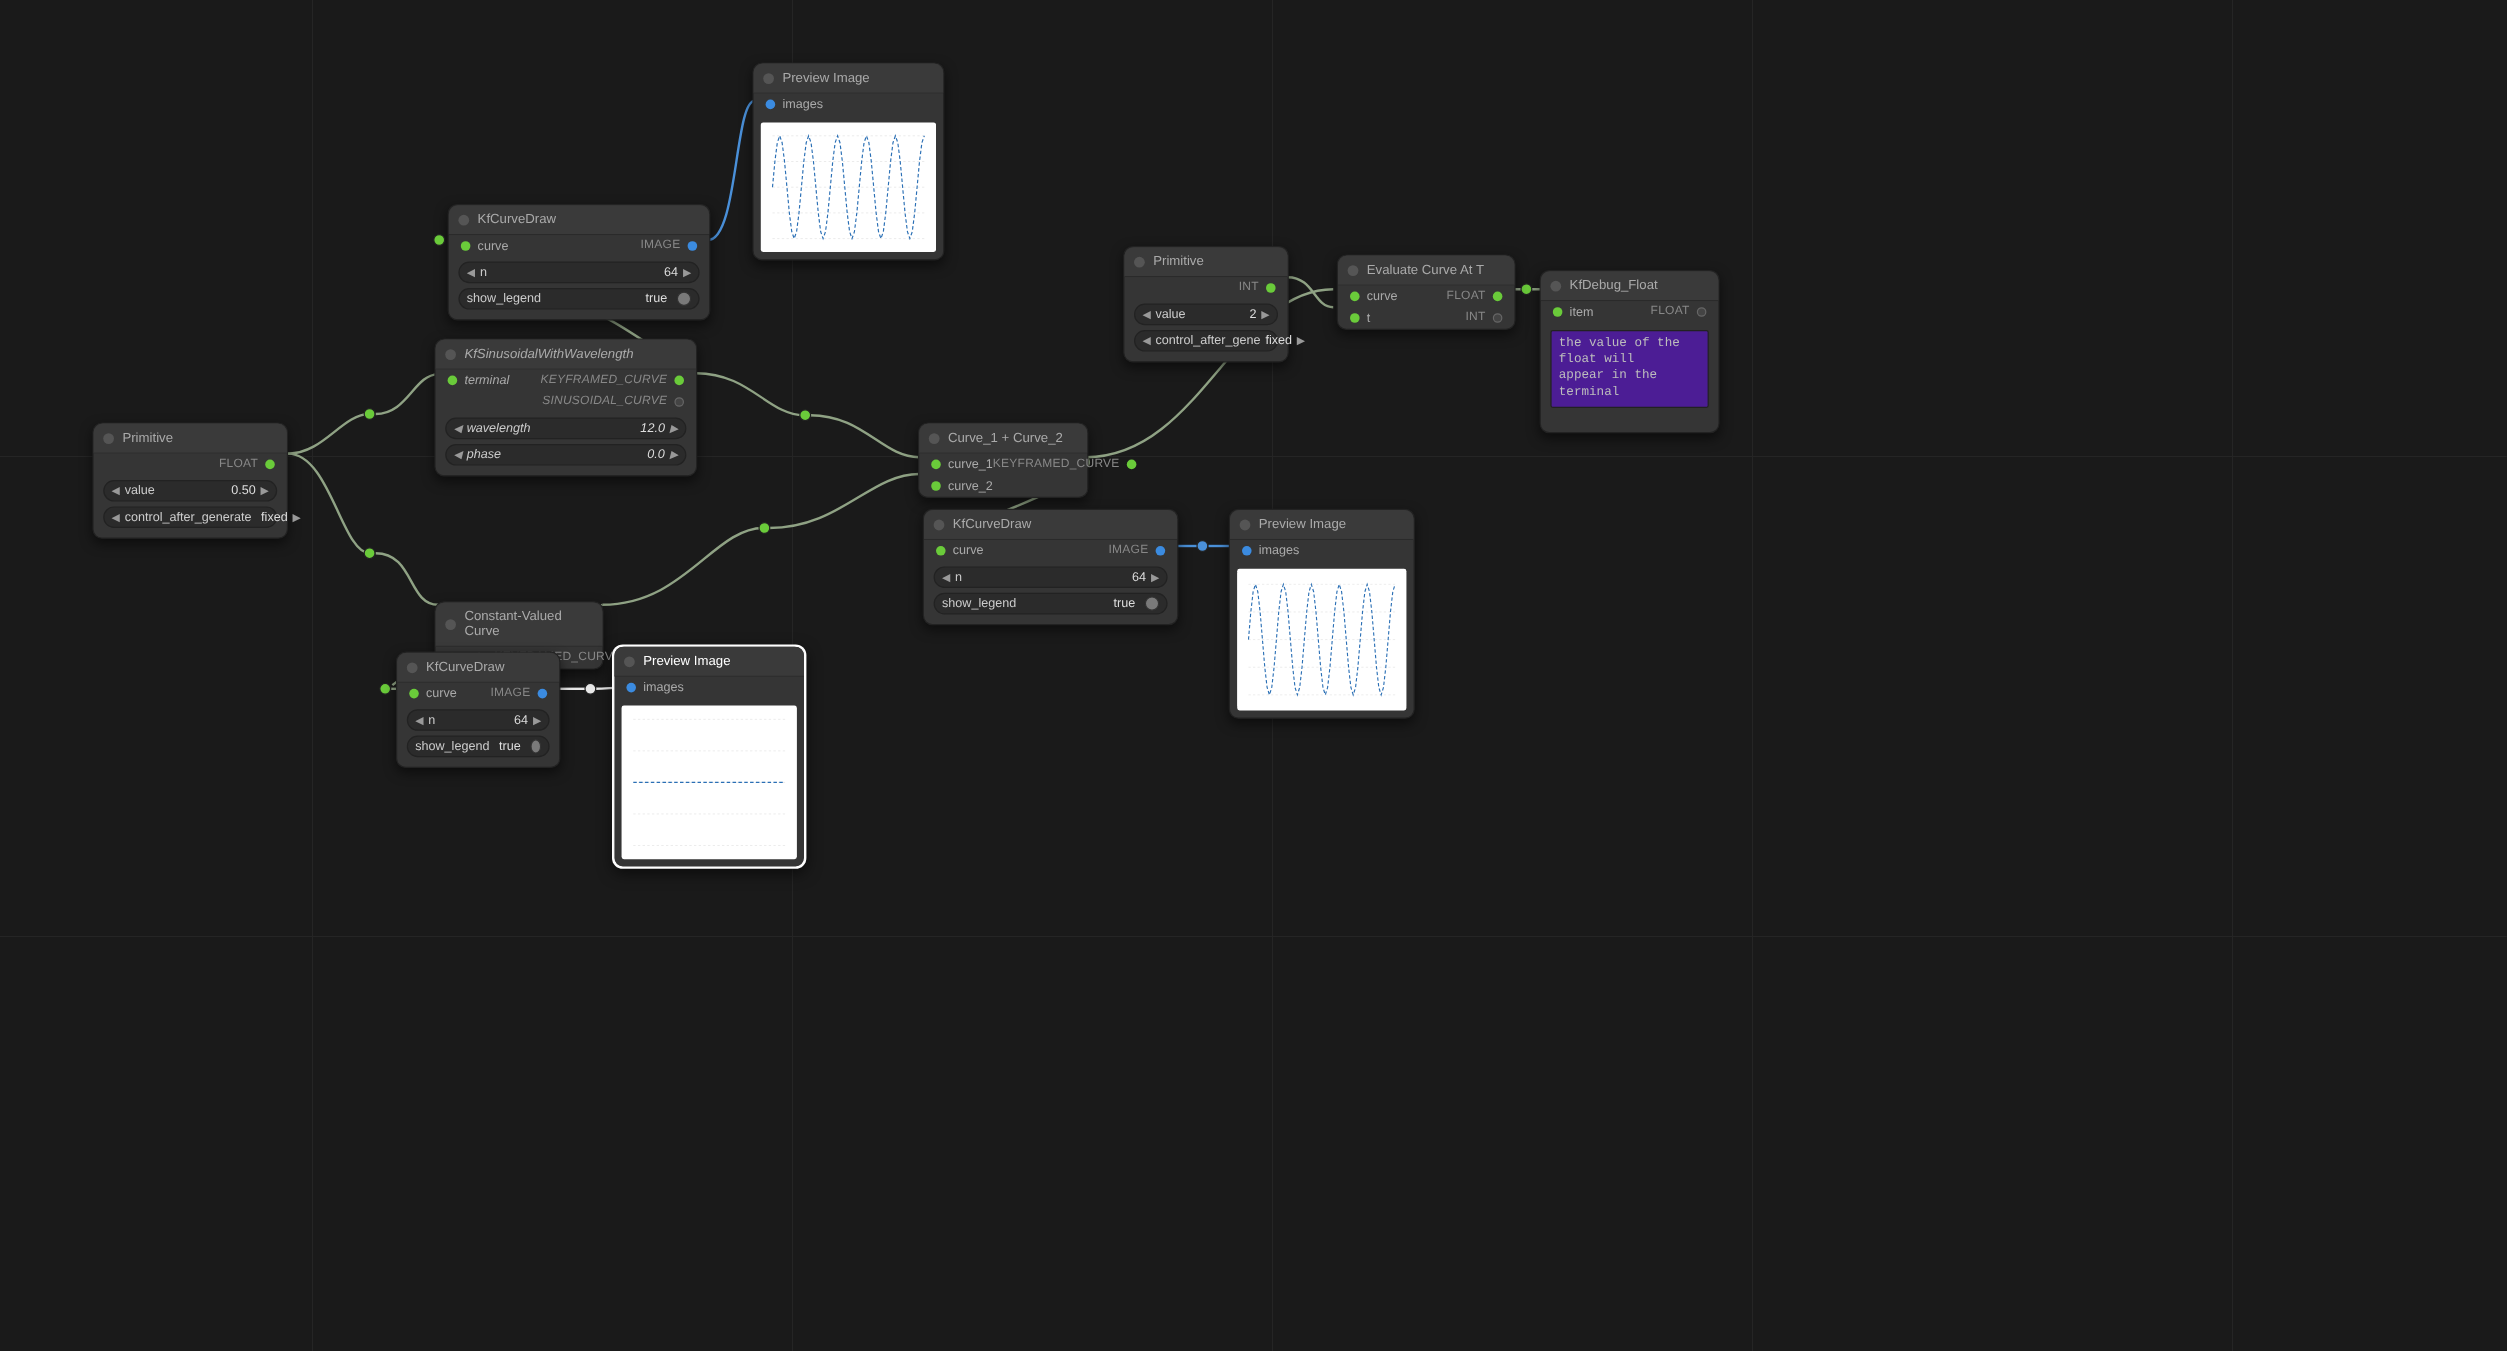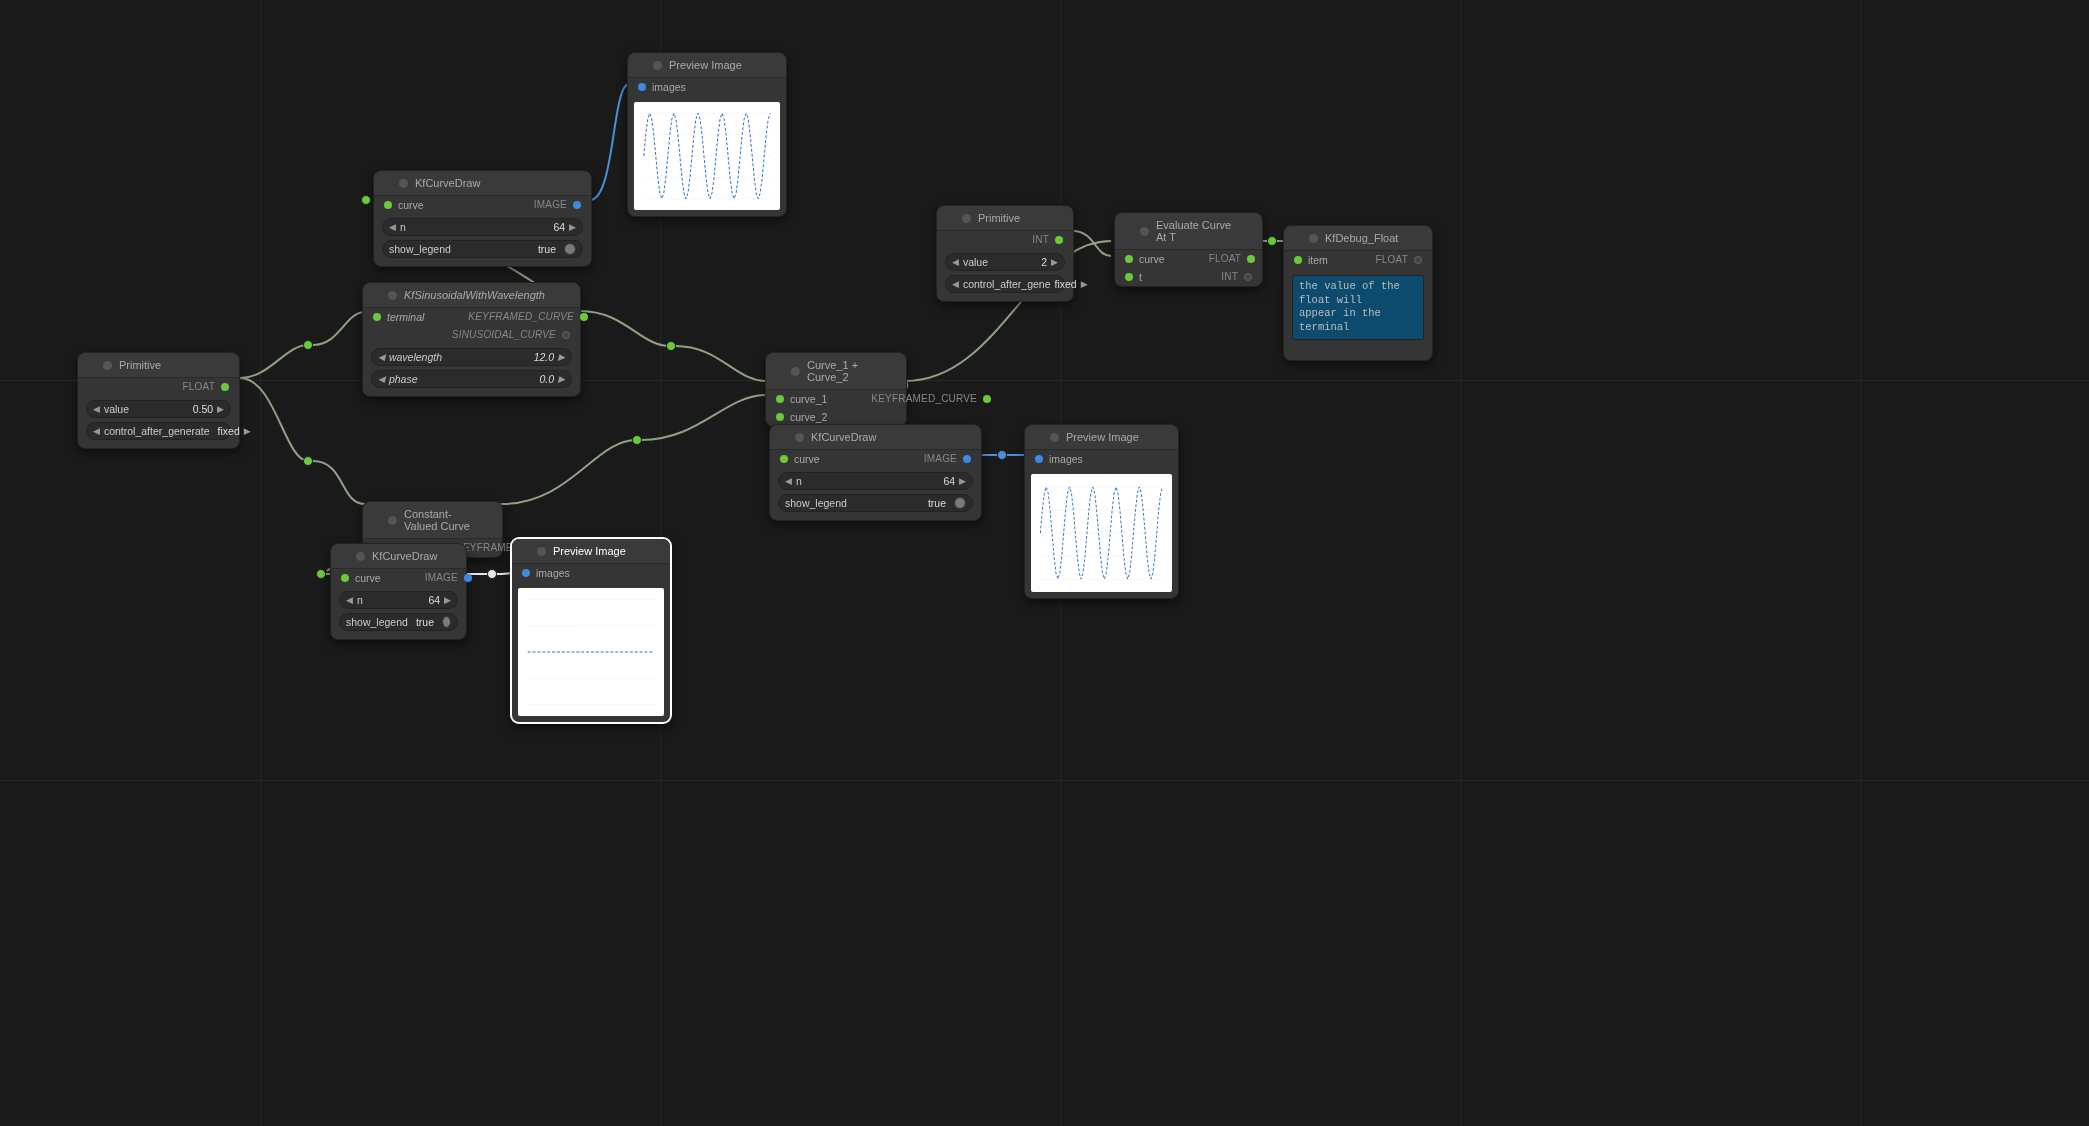--- a/index.html
+++ b/index.html
@@ -38,21 +38,21 @@
     overflow: visible;
   }
   .node.selected {
     border: 1px solid #fff;
     box-shadow: 0 0 0 1px #fff, 0 4px 12px rgba(0,0,0,.6);
   }
   .node-header {
     display: flex;
     align-items: center;
     gap: 7px;
-    padding: 6px 25px;
+    padding: 6px 8px;
     background: #3a3a3a;
     border-top-left-radius: 8px;
     border-top-right-radius: 8px;
     border-bottom: 1px solid #2a2a2a;
     cursor: move;
   }
   .node.selected .node-header { color: #fff; }
   .dot {
     width: 9px; height: 9px;
     border-radius: 50%;
@@ -76,21 +76,21 @@
   }
   .slot-row .out { margin-left: auto; }
   .port {
     width: 8px; height: 8px;
     border-radius: 50%;
     flex-shrink: 0;
   }
   .p-green { background: #6acb3a; }
   .p-blue  { background: #3b8be0; }
   .p-off   { background: #444; border: 1px solid #666; }
-  .type-lbl { font-size: 10px; color: #888; letter-spacing:.2px;margin-left:44px; }
+  .type-lbl { font-size: 10px; color: #888; letter-spacing:.2px; }
   .widgets { padding: 4px 8px 8px; display: flex; flex-direction: column; gap: 4px; }
   .widget {
     background: #2b2b2b;
     border: 1px solid #222;
     border-radius: 10px;
     height: 18px;
     display: flex;
     align-items: center;
     padding: 0 6px;
     font-size: 10.5px;
@@ -106,21 +106,21 @@
     background: #7a7a7a; border:1px solid #333;
     margin-left:4px;
   }
   .preview {
     margin: 6px;
     background: #fff;
     border-radius: 2px;
     overflow: hidden;
   }
   .debug-text {
-    background:#0c4a6e;
+    background:#4c1d95;
     margin:6px 8px 20px;
     padding:4px 6px;
     border:1px solid #222;
     font-family: "Courier New", monospace;
     font-size:10.5px;
     color:#bdbdbd;
     line-height:1.3;
     border-radius:2px;
     white-space: pre-wrap;
   }

